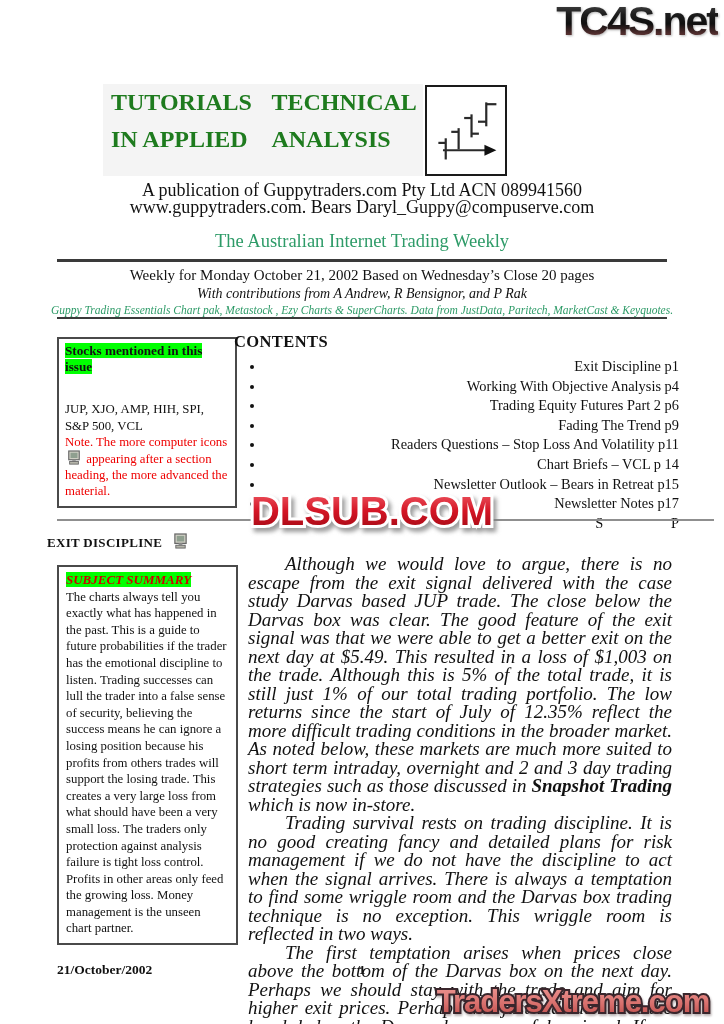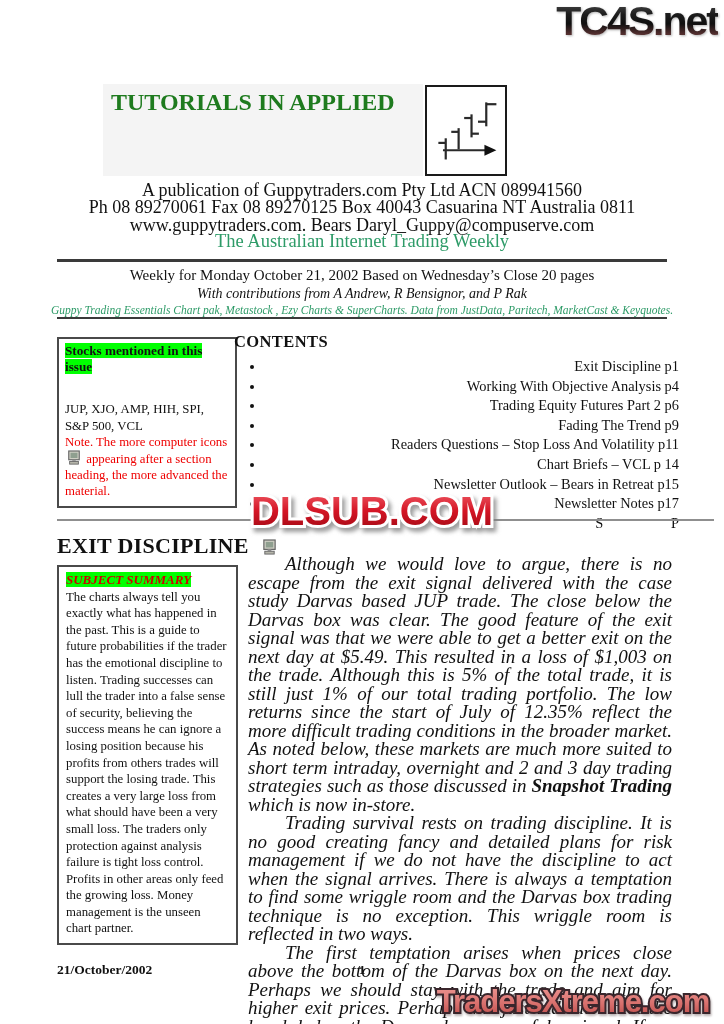--- a/index.html
+++ b/index.html
@@ -15,21 +15,21 @@
     font-size:41px; letter-spacing:-2px;
     background:linear-gradient(180deg,#5a5a5a 0%,#1c1c1c 35%,#101010 55%,#5e3434 80%,#8a5a55 100%);
     -webkit-background-clip:text; background-clip:text; color:transparent;
     filter:drop-shadow(1px 1px 1px rgba(120,120,120,0.55));
   }
 
   
   .header-row { position:absolute; left:103px; top:84px; display:flex; }
   .title-block {
     background:#f4f4f4; width:312px; height:92px; padding-left:8px;
-    display:flex; flex-direction:row; 
+    display:flex; flex-direction:row; justify-content:center;
   }
   .title-line { font-weight:bold; font-size:24px; line-height:37px; color:#1e7b1e; }
   .logo-box { width:78px; height:87px; border:2px solid #1a1a1a; background:#fff; margin-left:2px; margin-top:1px; }
   .logo-box svg { display:block; margin:3px auto 0; }
 
   .pub-lines { position:absolute; top:182px; left:0; width:724px; text-align:center; font-size:18px; line-height:17.3px; }
   .subtitle { position:absolute; top:231px; left:0; width:724px; text-align:center; font-size:18.5px; color:#2e9b68; }
 
   .hr { position:absolute; left:57px; }
   .hr1 { top:259px; width:610px; border-top:3px solid #3a3a3a; }
@@ -57,21 +57,21 @@
   .contents ul { margin:5px 0 0 0; padding-left:31px; }
   .contents li { font-size:14.4px; line-height:19.6px;text-align:right; }
   .contents li.partial { list-style:none; }
   .contents li.partial span { display:inline-block; }
   .contents li.partial span:first-child { margin-right:64px; }
 
   
   .dlsub { position:absolute; left:216px; top:486px; filter:drop-shadow(3px 4px 2px rgba(125,125,125,0.75)); z-index:5; }
 
   
-  .exit-heading { position:absolute; left:57px; top:533px; font-weight:bold; font-size:22px; letter-spacing:0.3px; }
+  .exit-heading { position:absolute; left:47px; top:533px; font-weight:bold; font-size:13px; letter-spacing:0.3px; }
   .exit-heading svg { vertical-align:-3px; margin-left:7px; }
 
   .sidebar-box {
     position:absolute; left:57px; top:565px; width:181px; height:380px;
     border:2px solid #4a4a4a; box-sizing:border-box; padding:5px 7px;
     font-size:12.8px; line-height:16.6px;
   }
   .ss-heading { display:inline; background:#00ff00; color:#cc0000; font-weight:bold; font-size:13px;font-style:italic; }
   .ss-sub { color:#111; }
 
@@ -86,20 +86,21 @@
 </head>
 <body>
 
 <div class="page">
 
   <div class="tc4s">TC4S.net</div>
 
   <div class="header-row">
     <div class="title-block">
       <div class="title-line">TUTORIALS IN APPLIED</div>
+      <div class="title-line">TECHNICAL ANALYSIS</div>
     </div>
     <div class="logo-box">
       <svg width="70" height="80" viewBox="0 0 76 84">
         <g stroke="#2a2a2a" stroke-width="2.4" fill="none">
           <path d="M60,12 V38"></path>
             <path d="M60,14 H71"></path>
             <path d="M51,33 H60"></path>
           <path d="M44,25 V50"></path>
             <path d="M36,29 H44"></path>
             <path d="M44,46 H52"></path>
@@ -109,21 +110,20 @@
             <path d="M8,56 H16"></path>
           <path d="M13,64 H60"></path>
         </g>
         <polygon points="58,58 71,64 58,70" fill="#111"></polygon>
       </svg>
     </div>
   </div>
 
   <div class="pub-lines">
     <div>A publication of Guppytraders.com Pty Ltd ACN 089941560</div>
-    <div>Ph 08 89270061  Fax 08 89270125  Box 40043 Casuarina NT Australia  0811</div>
     <div>www.guppytraders.com.   Bears  Daryl_Guppy@compuserve.com</div>
   </div>
 
   <div class="subtitle">The Australian Internet Trading Weekly</div>
 
   <div class="hr hr1"></div>
 
   <div class="issue1">Weekly for Monday October 21, 2002 Based on Wednesday’s Close 20 pages</div>
   <div class="issue2">With contributions from A Andrew, R Bensignor, and P Rak</div>
   <div class="issue3">Guppy Trading Essentials Chart pak, Metastock , Ezy Charts &amp; SuperCharts. Data from JustData, Paritech, MarketCast &amp; Keyquotes.</div>

